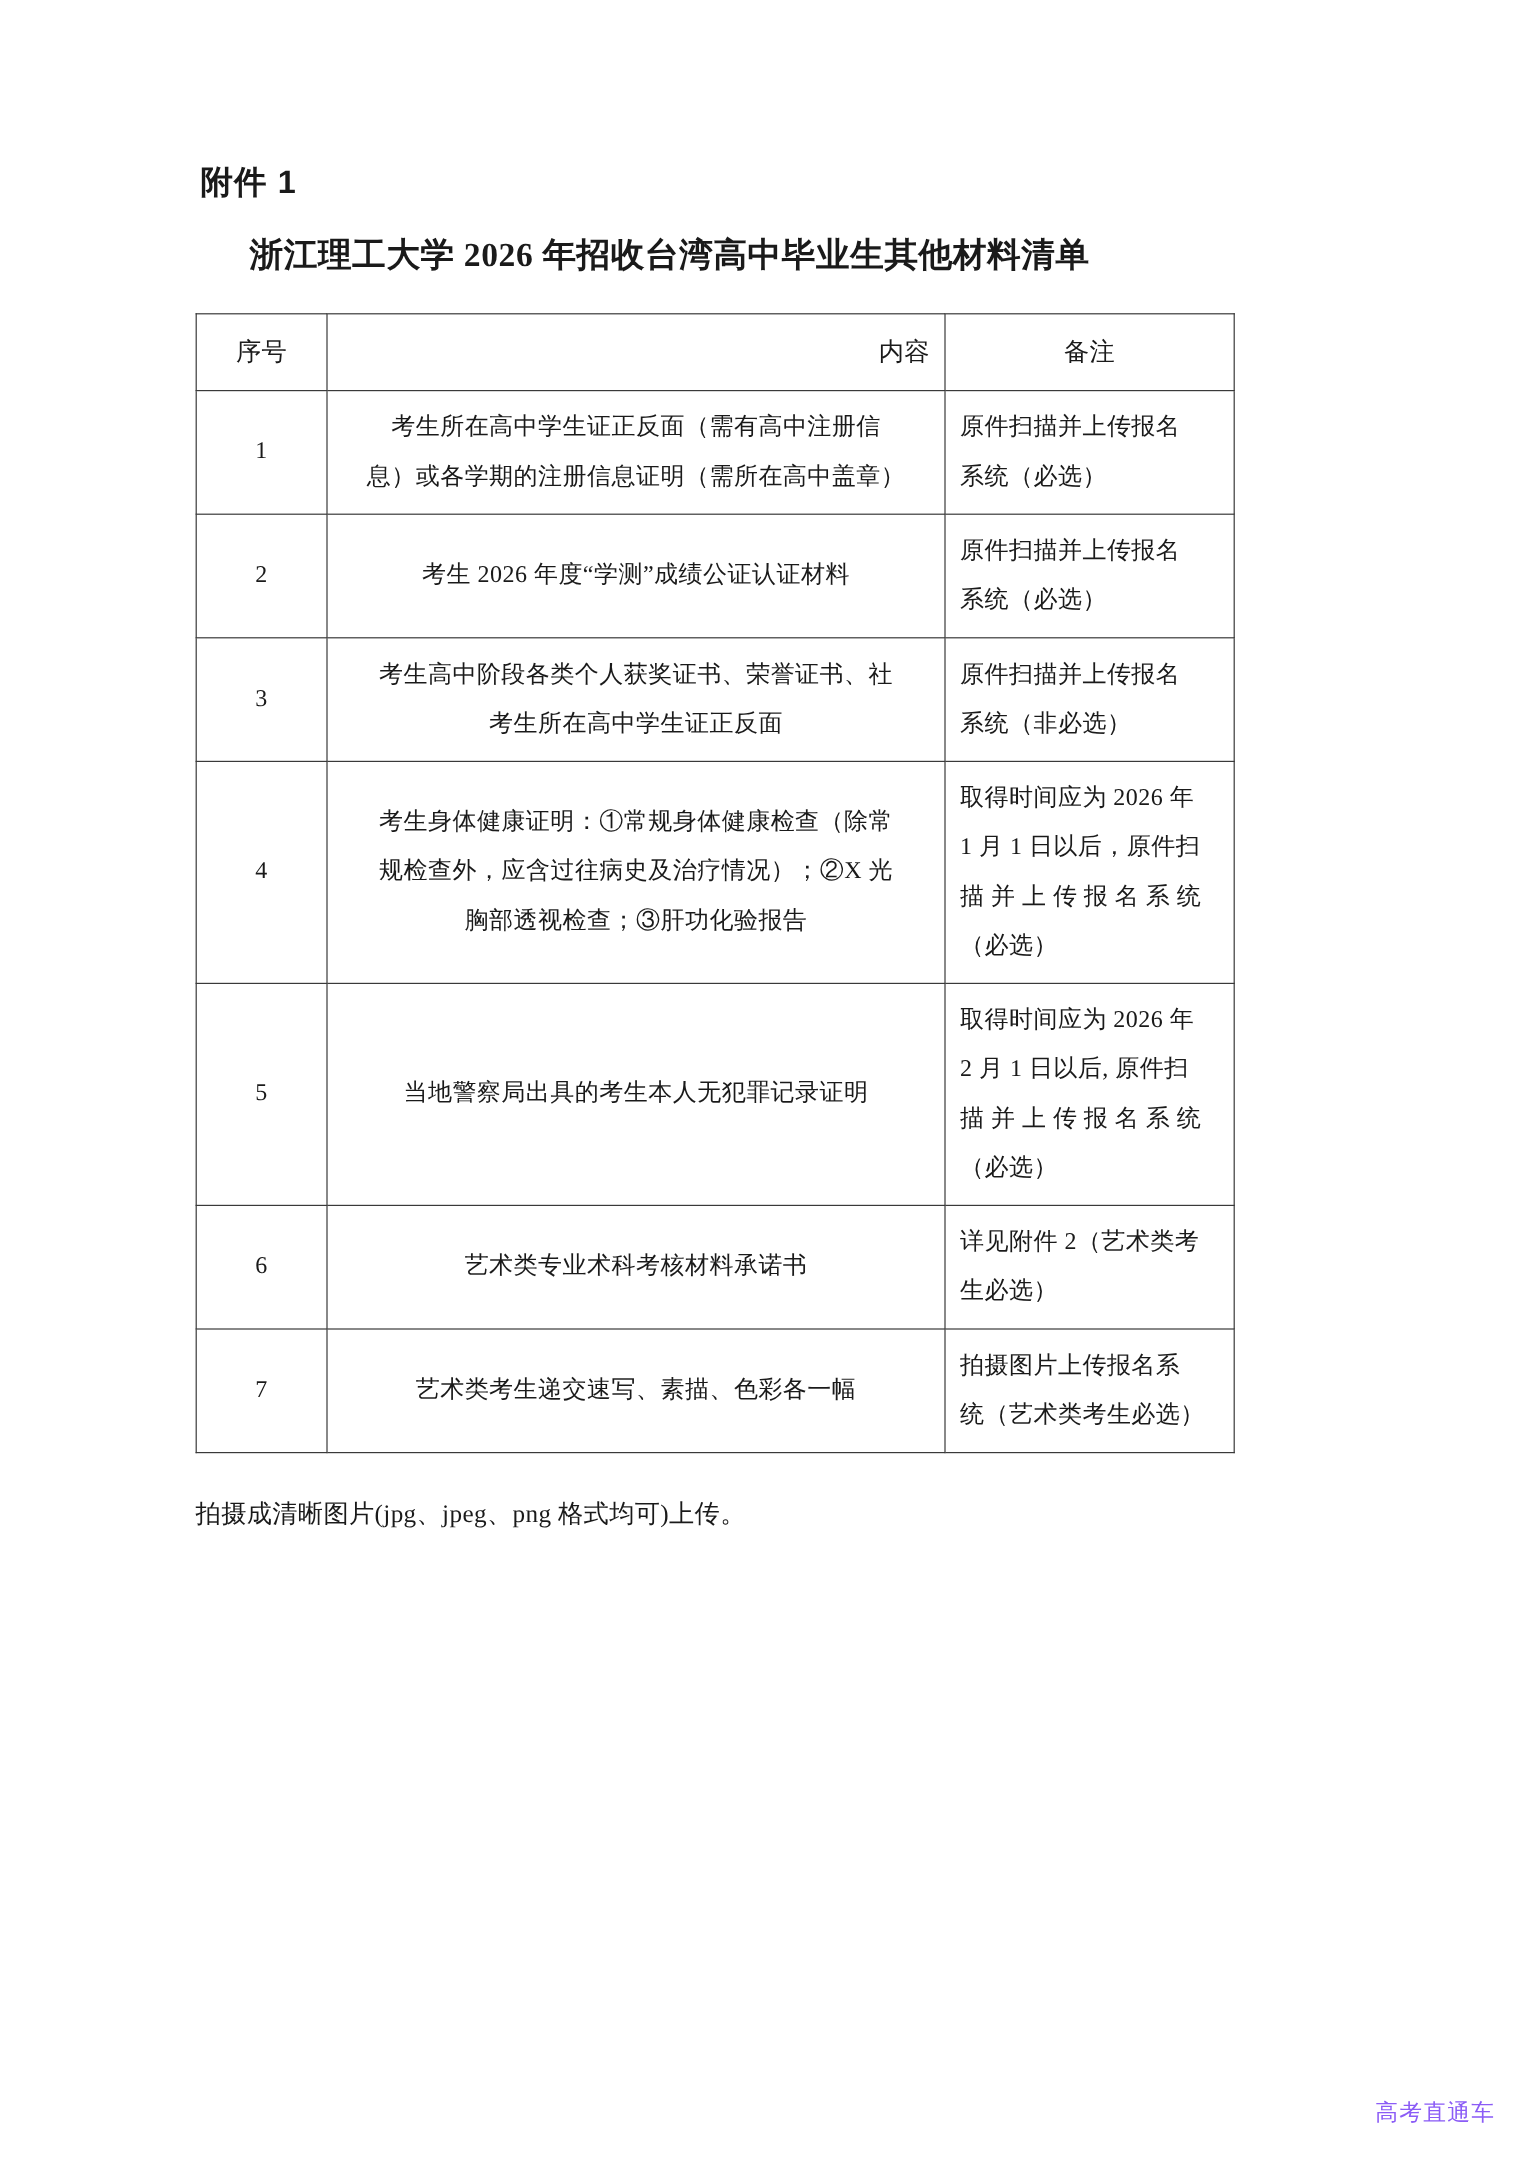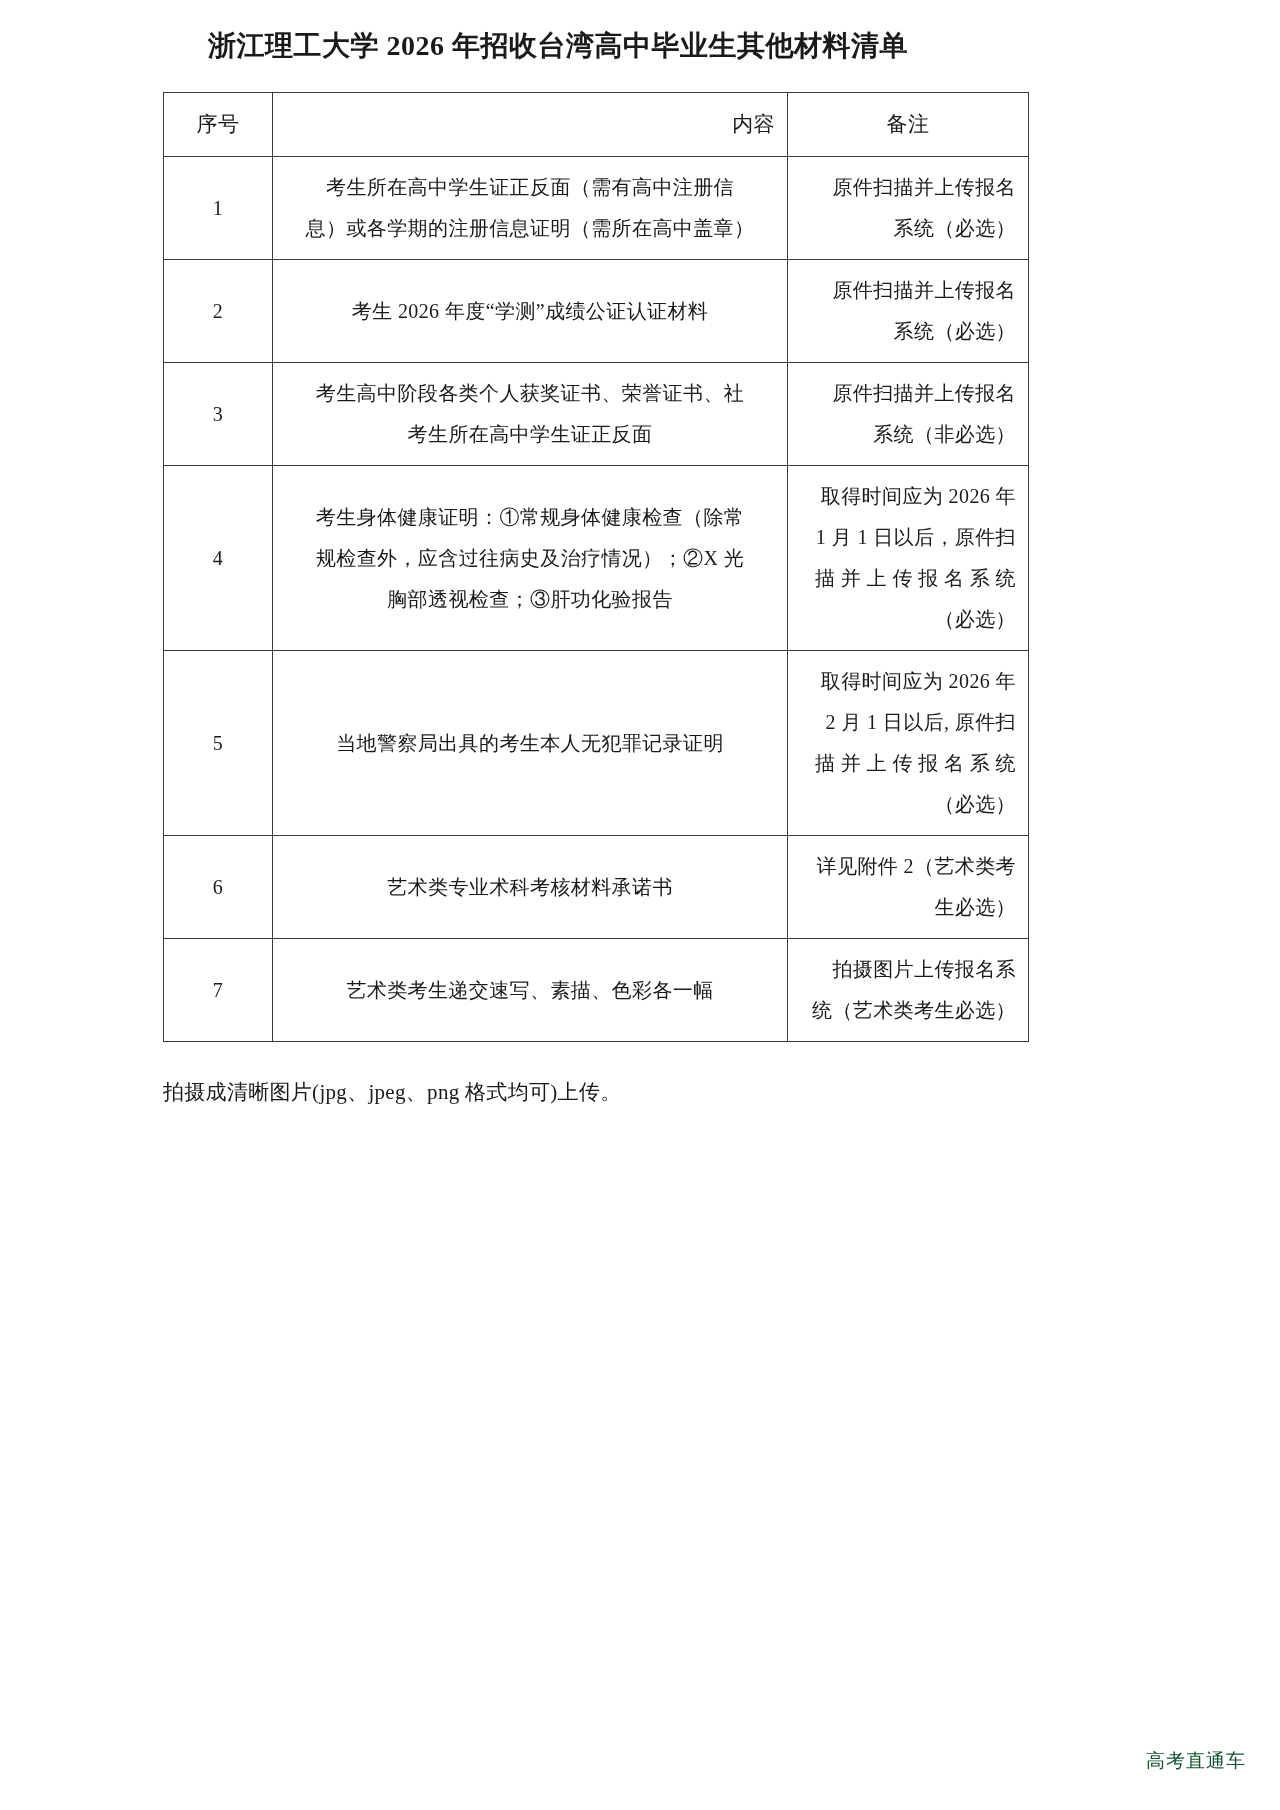--- a/index.html
+++ b/index.html
@@ -62,21 +62,21 @@
     border: 1.5px solid #3a3a3a;
     padding: 10px 12px;
     vertical-align: middle;
     font-weight: normal;
     line-height: 2.05;
     letter-spacing: 0.4px;
     font-family: Liberation Serif, serif;
   }
   .col-no   { width: 84px; text-align: center; }
   .col-cont { width: 490px; text-align: center; }
-  .col-rem  { width: 216px; text-align: right; }
+  .col-rem  { width: 216px; text-align: left; }
 
   thead td {
     text-align: center;
     font-size: 21px;
     padding-top: 14px;
     padding-bottom: 14px;
   }
   thead .col-cont { text-align: right; }
   thead .col-rem  { text-align: center; }
 
@@ -90,31 +90,32 @@
     line-height: 2.15;
     letter-spacing: 0.3px;
   }
   .note .indent { display: inline-block; width: 44px; }
 
   .watermark {
     position: absolute;
     right: 34px;
     bottom: 36px;
     font-size: 19px;
-    color: #14532d;
+    color: #8b5cf6;
     letter-spacing: 1px;
     font-family: Liberation Mono, monospace;
   }
 </style>
 </head>
 <body>
 
 <div class="page">
   <div class="content">
 
+    <div class="attachment-label">附件 1</div>
 
     <div class="doc-title">浙江理工大学 2026 年招收台湾高中毕业生其他材料清单</div>
 
     <table class="materials">
       <thead>
         <tr>
           <td class="col-no">序号</td>
           <td class="col-cont">内容</td>
           <td class="col-rem">备注</td>
         </tr>

